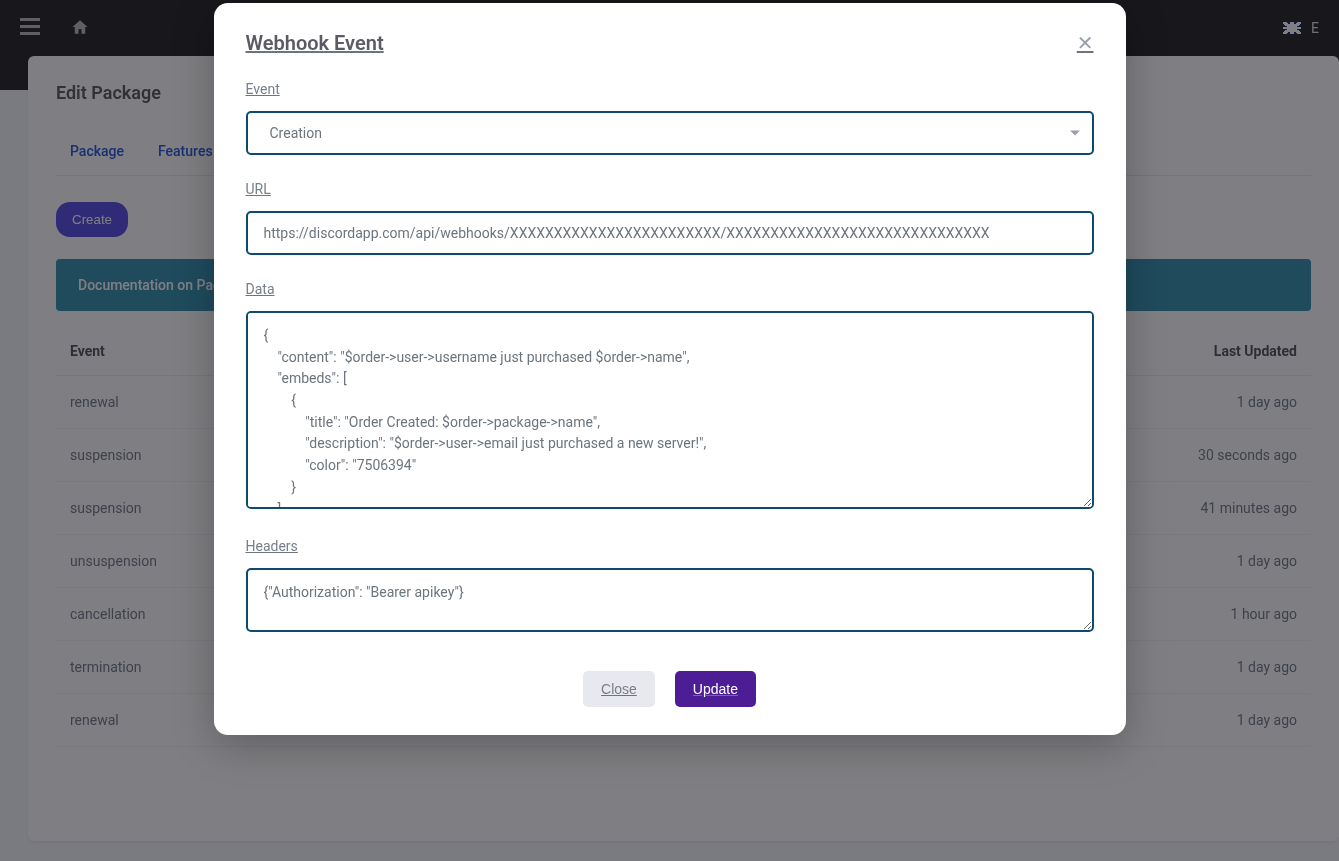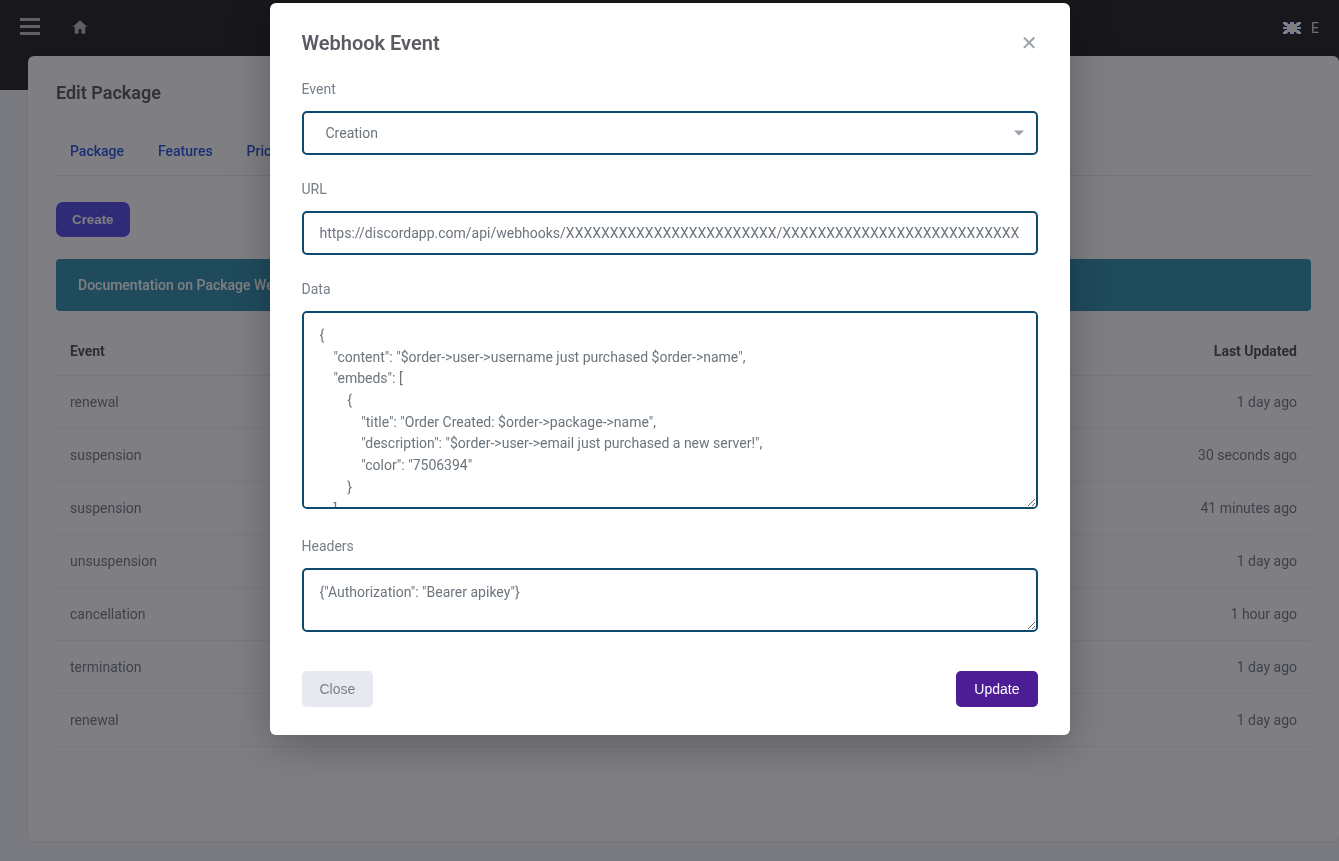--- a/index.html
+++ b/index.html
@@ -66,21 +66,21 @@
       border-radius: 6px;
       box-shadow: 0 1px 3px rgba(0,0,0,0.08);
       padding: 26px 28px;
       overflow: hidden;
     }
     .page-title { font-size: 18px; font-weight: 600; color: #555; margin-bottom: 24px; }
     .tabs { display:flex; gap: 34px; border-bottom: 1px solid #e6e6ef; padding: 16px 0 16px 14px; margin-bottom: 26px;}
     .tabs span { color: #1d4ed8; font-weight: 500; cursor: pointer; }
     .create-btn {
       background: #5046e5; color:#fff; border:none; padding: 10px 16px;
-      border-radius: 7px; font-weight:700; cursor:pointer; margin-bottom: 22px;
+      border-radius: 14px; font-weight:400; cursor:pointer; margin-bottom: 22px;
     }
     .docs-banner {
       background: #2b8caa; color:#fff; padding: 18px 22px; border-radius: 4px;
       font-weight:500; margin-bottom: 16px;
     }
     table.events { width:100%; border-collapse: collapse; }
     table.events th { text-align:left; font-weight:700; color:#4b4b55; padding: 16px 14px; border-bottom: 1px solid #eee;}
     table.events th.right { text-align:right; }
     table.events td { padding: 18px 14px; color:#6f7680; border-bottom: 1px solid #f0f0f4;}
     table.events td.right { text-align:right; }
@@ -89,46 +89,47 @@
     .overlay {
       position:absolute; inset:0; background: rgba(22,22,30,0.55);
     }
 
     
     .modal {
       position:absolute;
       top: 3px;
       left: 50%;
       transform: translateX(-50%);
-      width: 800px;
+      width: 912px;
       background:#fff;
-      border-radius: 6px;
+      border-radius: 14px;
       box-shadow: 0 10px 40px rgba(0,0,0,0.25);
       padding: 28px 32px;
+      text-decoration: underline;
     }
     .modal-header { display:flex; align-items:center; margin-bottom: 26px;}
     .modal-title { font-size: 20px; font-weight:600; color:#5b5b66; }
     .modal-close { margin-left:auto; color:#9aa0a8; font-size:20px; cursor:pointer; line-height:1;}
     .form-group { margin-bottom: 26px; }
     .form-label { display:block; color:#77808a; margin-bottom: 14px; font-size:14px;}
     .form-control, .form-select, .form-textarea {
       width:100%; border:2px solid #0c4a6e; border-radius:5px;
       padding: 12px 16px; color:#6c757d; font-size:14px; font-family:inherit;
       background:#fff; outline:none;
     }
     .form-select { appearance:none; position:relative; padding-left:22px;}
     .select-wrap { position:relative; }
     .select-caret {
       position:absolute; right:14px; top:50%; transform:translateY(-50%);
       width:0;height:0;border-left:5px solid transparent;border-right:5px solid transparent;
       border-top:5px solid #9aa0a8; pointer-events:none;
     }
     .form-textarea { resize: both; min-height: 60px; line-height:1.55; }
     .data-textarea { height: 198px; overflow-y:auto; white-space:pre; }
-    .modal-footer { display:flex; justify-content:space-between; gap:20px; margin-top: 36px;}
+    .modal-footer { display:flex; justify-content:center; gap:20px; margin-top: 36px;}
     .btn { border:none; border-radius:5px; padding:10px 18px; font-weight:500; cursor:pointer; font-size:14px;}
     .btn-close { background:#e7e9ee; color:#7a7f87; }
     .btn-update { background:#4c1d95; color:#fff; }
 
     
     .data-textarea::-webkit-scrollbar { width:10px; }
     .data-textarea::-webkit-scrollbar-thumb { background:#555d6a; border-radius:4px; }
     .data-textarea::-webkit-scrollbar-track { background:transparent; }
   </style>
 </head>

